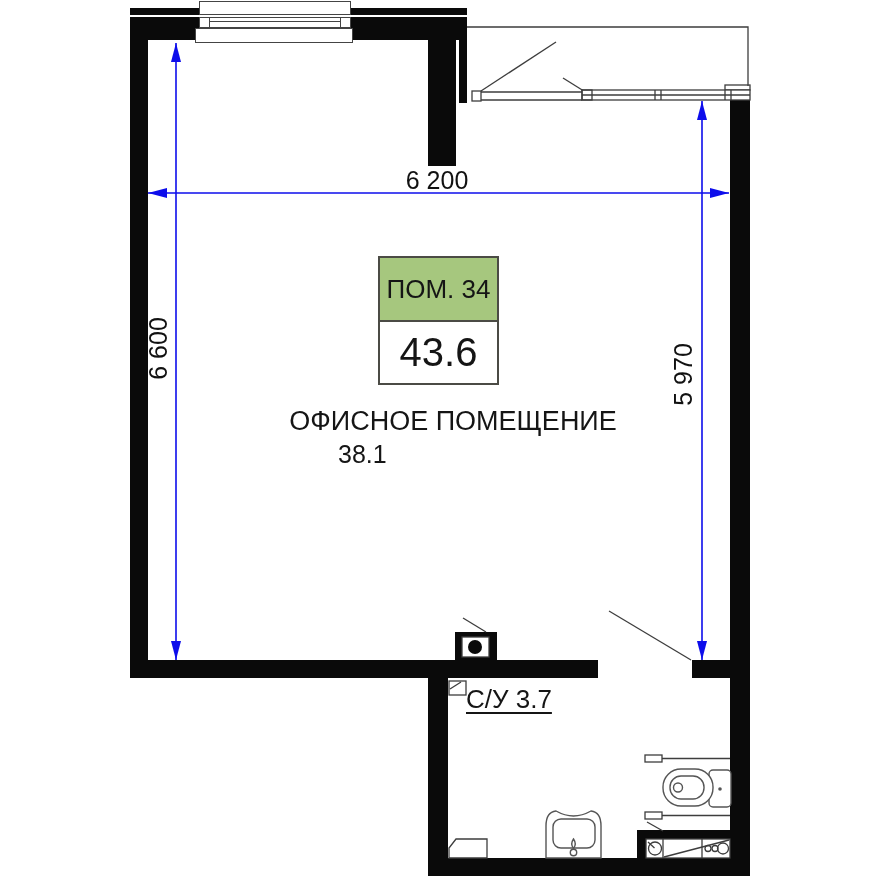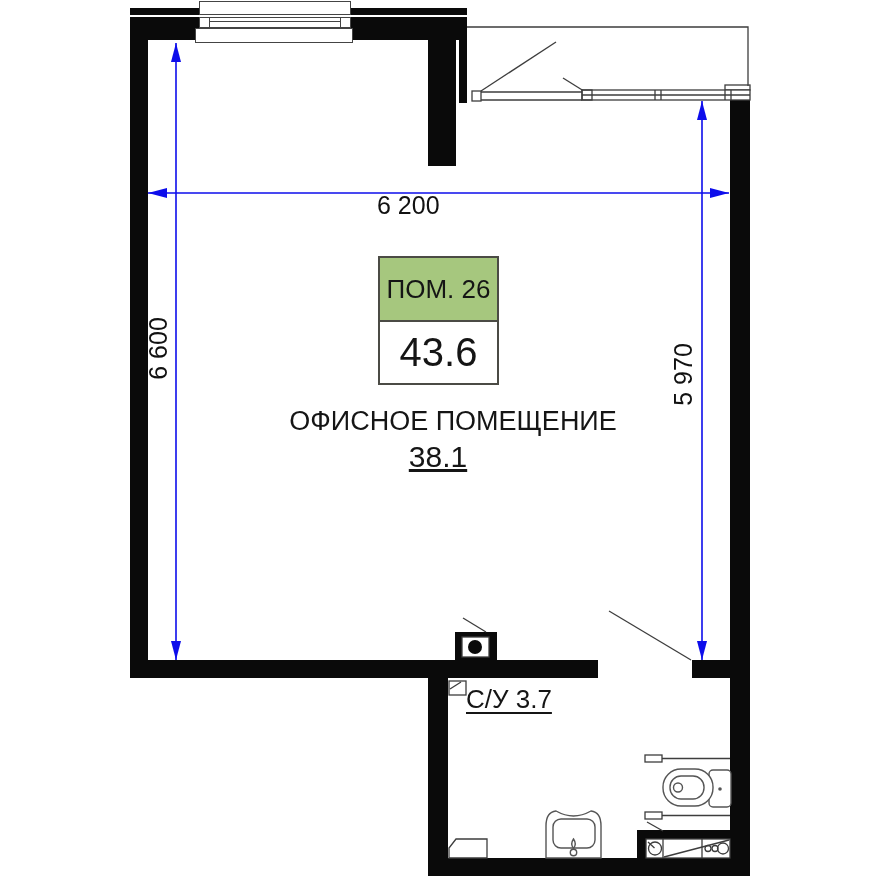--- a/index.html
+++ b/index.html
@@ -28,21 +28,21 @@
     border:2px solid #4b4b45;box-sizing:border-box;display:flex;flex-direction:column;
   }
   .label-box .head{
     background:var(--label-green);border-bottom:2px solid #4b4b45;flex:0 0 62px;
     display:flex;align-items:center;justify-content:center;font-size:26px;
   }
   .label-box .body{
     background:#ffffff;flex:1;display:flex;align-items:center;justify-content:center;font-size:40px;border-radius:8px;
   }
   .room-name{left:253px;top:406px;width:400px;text-align:center;font-size:27px;}
-  .room-area{left:338px;top:440px;width:200px;text-align:center;font-size:30px;text-decoration:underline;}
+  .room-area{left:338px;top:440px;width:200px;font-size:25px;}
   .su-label{left:466px;top:684px;font-size:26px;text-decoration:underline;text-underline-offset:4px;}
   .face-line{position:absolute;background:#ffffff;z-index:2;}
   .jamb{position:absolute;background:#ffffff;border:1px solid #444;box-sizing:border-box;}
 </style>
 </head>
 <body>
 
 <div class="plan">
 
   <div class="wall" style="left:130px;top:8px;width:18px;height:670px;"></div>
@@ -152,28 +152,28 @@
       <polygon class="blue-arrow" points="176,43 171,62 181,62"></polygon>
       <polygon class="blue-arrow" points="176,660 171,641 181,641"></polygon>
     </g>
     <g>
       <line class="blue-line" x1="702" y1="101" x2="702" y2="660"></line>
       <polygon class="blue-arrow" points="702,101 697,120 707,120"></polygon>
       <polygon class="blue-arrow" points="702,660 697,641 707,641"></polygon>
     </g>
   </svg>
 
-  <div class="txt dim" style="left:377px;top:166px;width:120px;margin-top:25px;">6 200</div>
+  <div class="txt dim" style="left:377px;top:166px;width:120px;text-align:center;">6 200</div>
 
   <div class="txt dim dim-v" style="left:98px;top:334px;width:120px;">6 600</div>
 
   <div class="txt dim dim-v" style="left:623px;top:360px;width:120px;">5 970</div>
 
   <div class="label-box">
-    <div class="head">ПОМ. 26</div>
+    <div class="head">ПОМ. 34</div>
     <div class="body">43.6</div>
   </div>
 
   <div class="txt room-name">ОФИСНОЕ ПОМЕЩЕНИЕ</div>
   <div class="txt room-area">38.1</div>
 
   <div class="txt su-label">С/У 3.7</div>
 
 </div>
 

